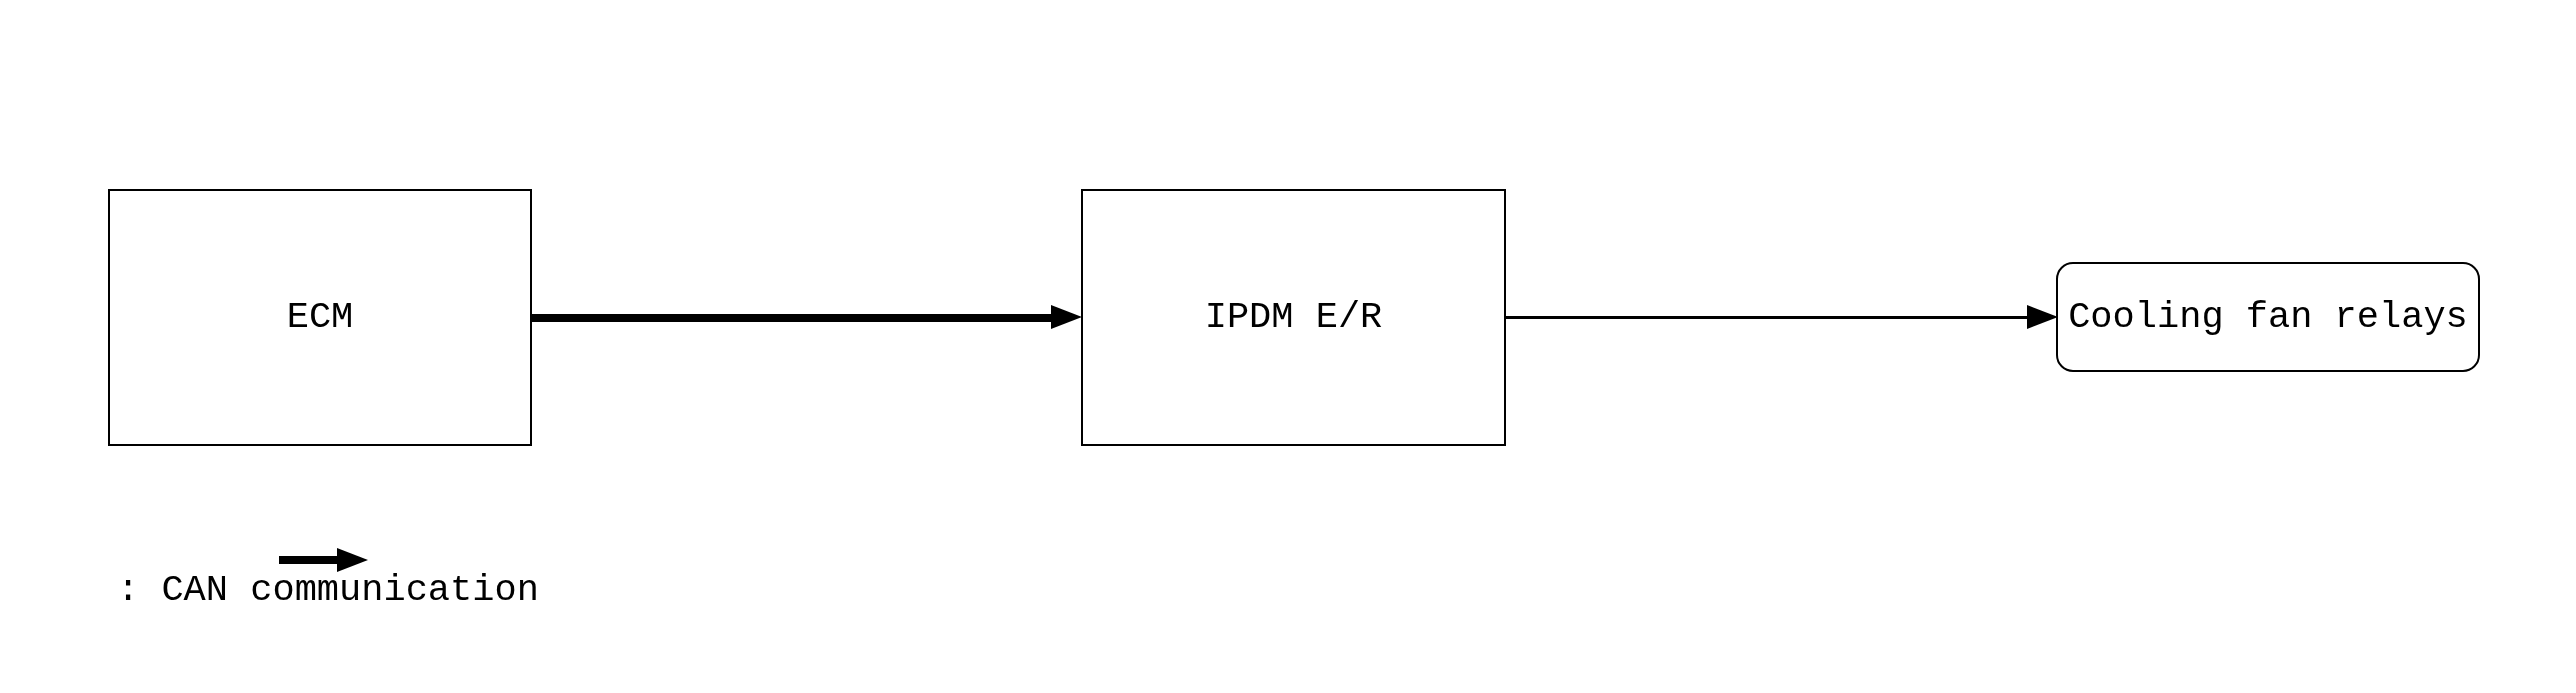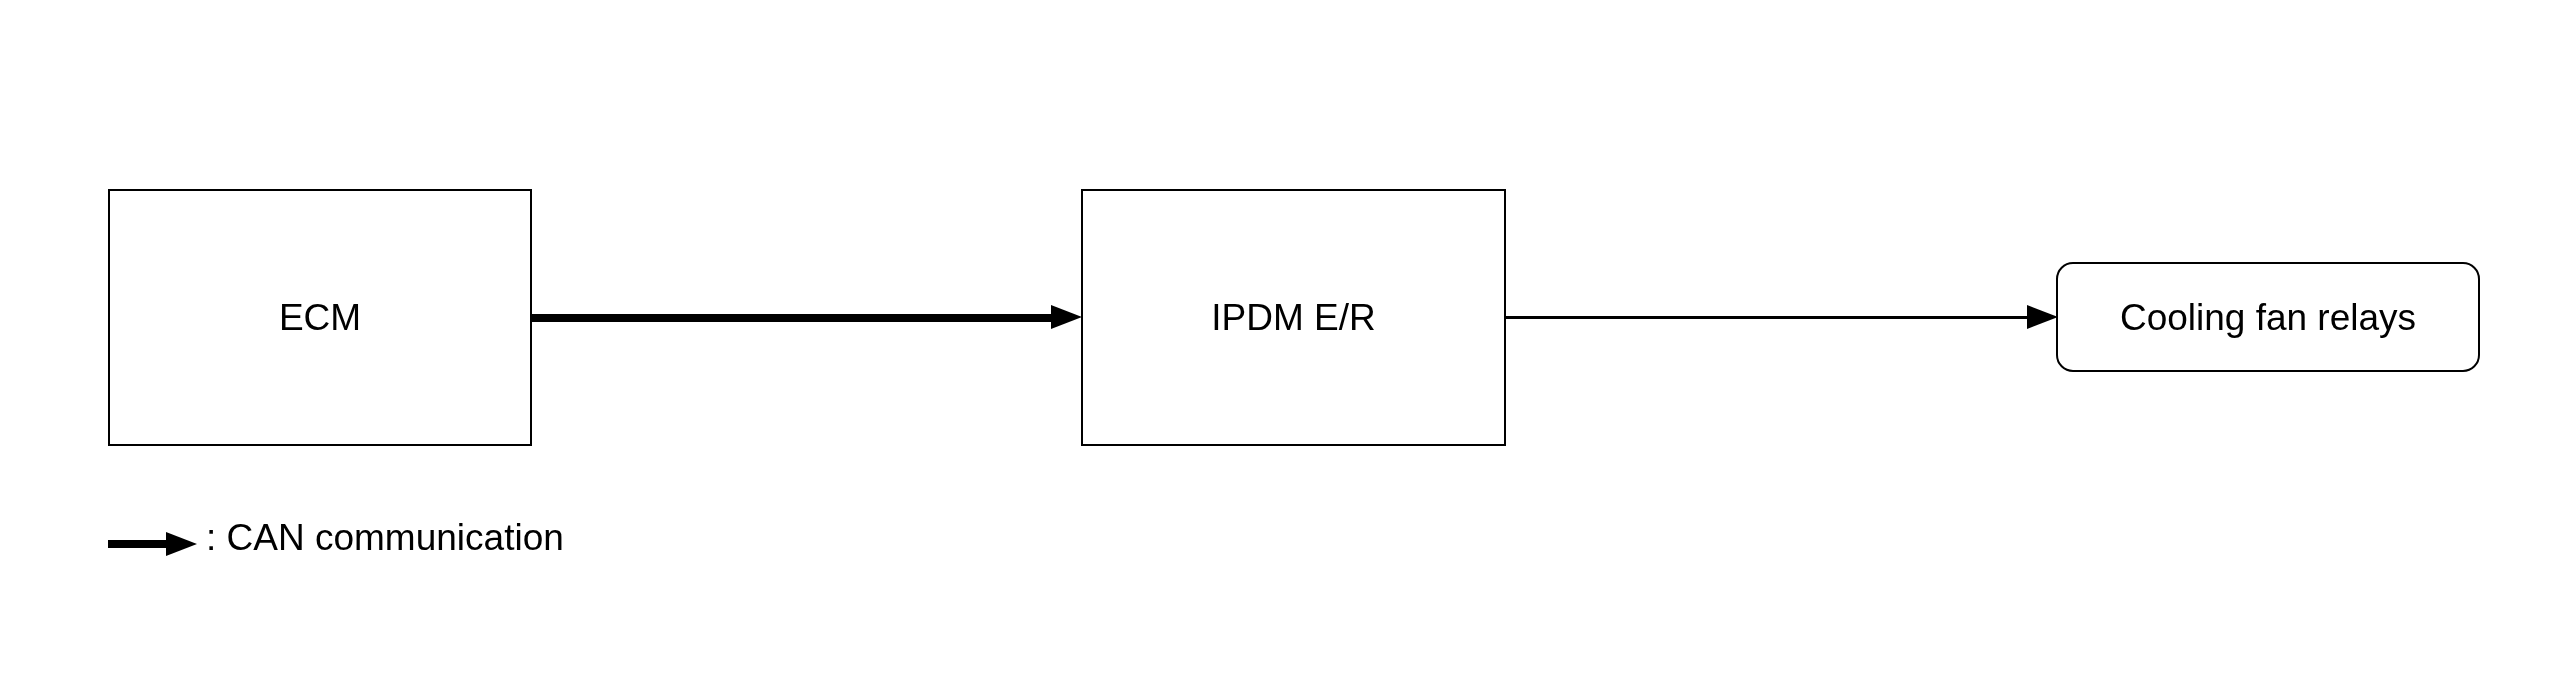--- a/index.html
+++ b/index.html
@@ -3,21 +3,21 @@
 <meta charset="utf-8">
 <style>
   :root { --fg: #000000; --bg: #ffffff; }
   html, body { margin: 0; padding: 0; background: var(--bg); }
   .canvas {
     position: relative;
     width: 2560px;
     height: 693px;
     background: var(--bg);
     color: var(--fg);
-    font-family: Liberation Sans, sans-serif;
+    font-family: Liberation Mono, monospace;
     overflow: hidden;
   }
   .node {
     position: absolute;
     box-sizing: border-box;
     border: 2.6px solid var(--fg);
     background: var(--bg);
     display: flex;
     align-items: center;
     justify-content: center;
@@ -42,24 +42,25 @@
     border-top: 12px solid transparent;
     border-bottom: 12px solid transparent;
     border-left: 31px solid var(--fg);
   }
   .head-ipdm    { left: 1051px; top: 305px; }
   .head-cooling { left: 2027px; top: 305px; }
 
   .legend {
     position: absolute;
     left: 108px;
-    top: 496px;
+    top: 548px;
     height: 60px;
     display: flex;
-    align-items: flex-end;
+    align-items: center;
+    flex-direction: column;
   }
   .legend-arrow { position: relative; display: block; width: 89px; height: 24px; flex: none; }
   .legend-arrow .shaft {
     position: absolute; left: 0; top: 8.3px; width: 59px; height: 7.7px; background: var(--fg);
   }
   .legend-arrow .head {
     position: absolute; left: 58px; top: 0; width: 0; height: 0;
     border-top: 12px solid transparent;
     border-bottom: 12px solid transparent;
     border-left: 31px solid var(--fg);

